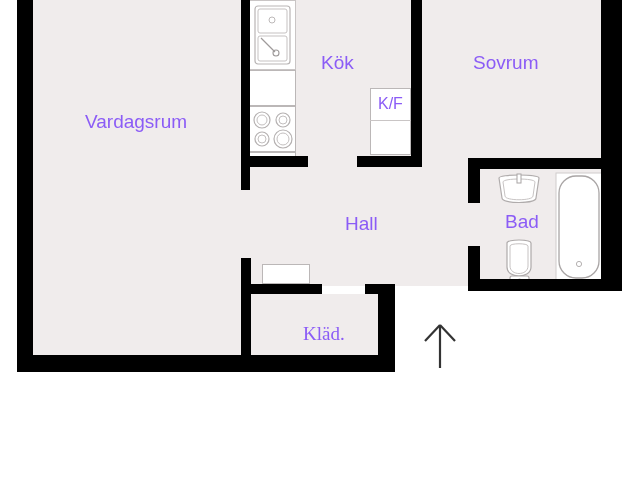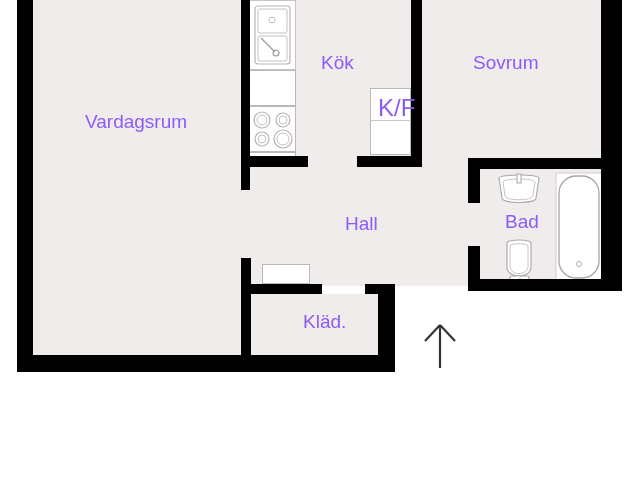--- a/index.html
+++ b/index.html
@@ -26,21 +26,21 @@
   }
   .label {
     position: absolute;
     color: #8b5cf6;
     font-size: 19px;
     font-family: "Liberation Sans", sans-serif;
     white-space: nowrap;
     line-height: 1;
   }
   .label.small {
-    font-size: 24px;
+    font-size: 16px;
   }
   .fixture {
     position: absolute;
     background: #ffffff;
     border: 1px solid #bbb7b7;
     box-sizing: border-box;
   }
   .fixture.noborder {
     border: none;
   }
@@ -144,21 +144,21 @@
   <div class="wall" style="left:241px; top:258px; width:10px;  height:100px;"></div>
   <div class="wall" style="left:241px; top:284px; width:81px;  height:10px;"></div>
   <div class="wall" style="left:365px; top:284px; width:30px;  height:10px;"></div>
   <div class="wall" style="left:378px; top:284px; width:17px;  height:74px;"></div>
 
   <div class="label" style="left:85px;  top:112px;">Vardagsrum</div>
   <div class="label" style="left:321px; top:53px;">Kök</div>
   <div class="label" style="left:473px; top:53px;">Sovrum</div>
   <div class="label" style="left:345px; top:214px;text-align:right;">Hall</div>
   <div class="label" style="left:496px; top:212px;margin-left:9px;">Bad</div>
-  <div class="label" style="left:303px; top:312px;">Kläd.</div>
+  <div class="label" style="left:303px; top:324px;font-family:Liberation Serif, serif;">Kläd.</div>
   <div class="label small" style="left:378px; top:96px;">K/F</div>
 
   <svg class="arrow" viewBox="0 0 40 50" style="left:420px; top:320px; width:40px; height:50px;">
     <line x1="20" y1="48" x2="20" y2="6" stroke="#333333" stroke-width="2.2"></line>
     <line x1="20" y1="5" x2="5" y2="21" stroke="#333333" stroke-width="2.2"></line>
     <line x1="20" y1="5" x2="35" y2="21" stroke="#333333" stroke-width="2.2"></line>
   </svg>
 
 </div>
 

